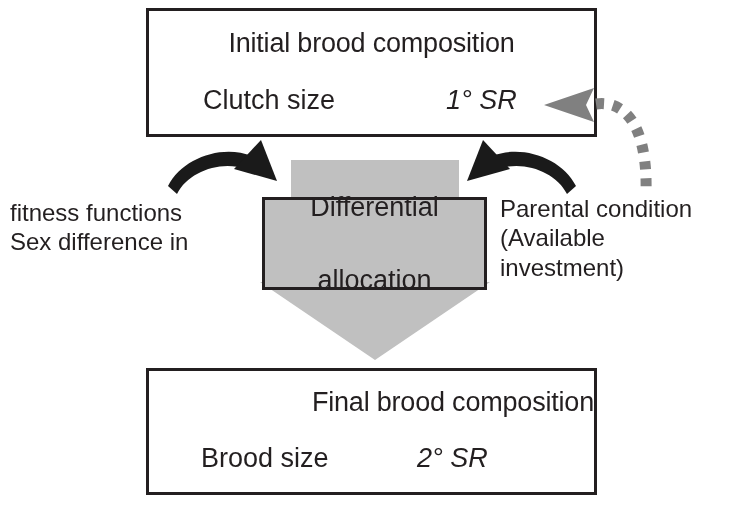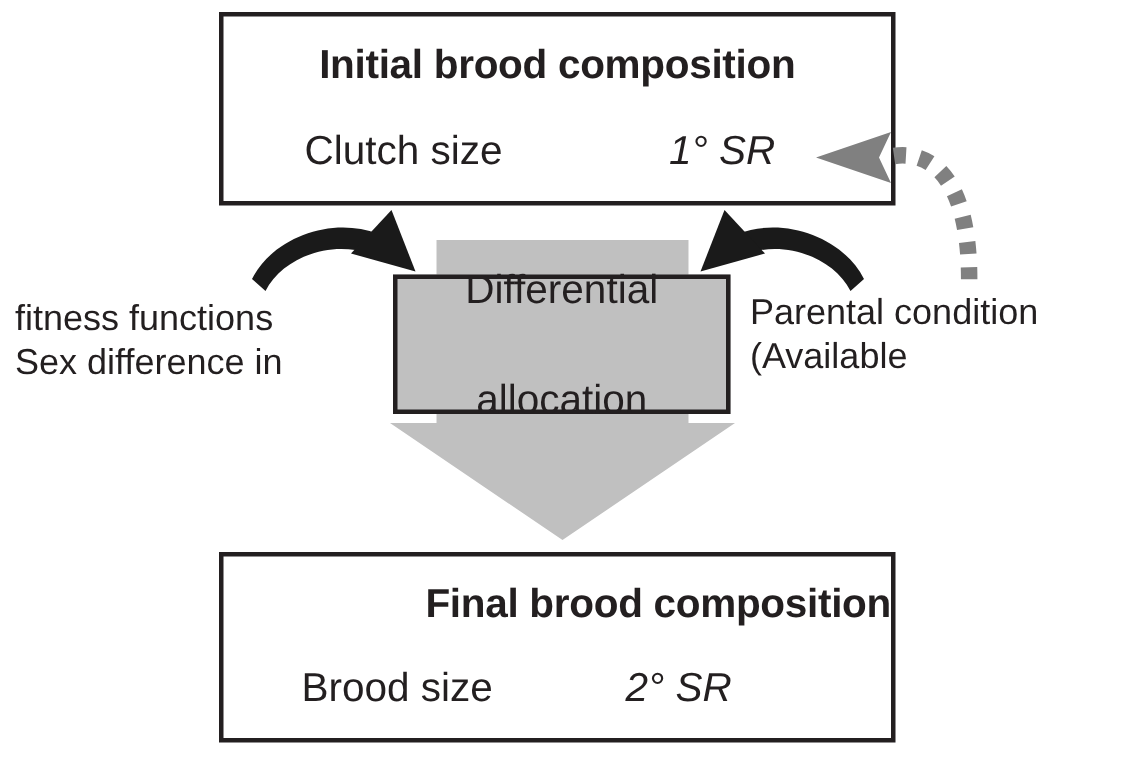--- a/index.html
+++ b/index.html
@@ -25,21 +25,21 @@
     z-index: 4;
   }
 
   #top-box   { left: 146px; top: 8px;   width: 451px; height: 129px; }
   #bottom-box{ left: 146px; top: 368px; width: 451px; height: 127px; }
 
   .box-title {
     position: absolute;
     left: 0; right: 0;
     text-align: center;
-    font-weight: bold;
+    font-weight: normal;
     font-size: 27px;
     color: #231f20;
     letter-spacing: -0.2px;
   }
   #top-box .box-title    { top: 17px; }
   #bottom-box .box-title { top: 16px; text-align: right; }
 
   .box-row {
     position: absolute;
     left: 0; right: 0;
@@ -63,21 +63,21 @@
   }
   #top-box .row-left     { left: 54px; }
   #top-box .row-right    { left: 270px; margin-left: 27px; }
   #bottom-box .row-left  { left: 52px; text-align: center; }
   #bottom-box .row-right { left: 268px; }
 
   
   #alloc-box {
     position: absolute;
     left: 262px;
-    top: 183px;
+    top: 197px;
     width: 225px;
     height: 93px;
     box-sizing: border-box;
     border: 3px solid #231f20;
     background: #c0c0c0;
     z-index: 3;
     display: flex;
     flex-direction: column;
     align-items: center;
     justify-content: center;
@@ -151,20 +151,21 @@
   </div>
 
   <div class="side-caption" id="left-caption">
     <div>fitness functions</div>
     <div>Sex difference in</div>
   </div>
 
   <div class="side-caption" id="right-caption">
     <div>Parental condition</div>
     <div>(Available</div>
+    <div>investment)</div>
   </div>
 
   <svg class="curve-arrow" id="arrow-left-curve" viewBox="0 0 132 74">
     <path d="M 8 48 C 22 20, 62 6, 92 18 L 86 31 C 60 22, 28 34, 17 56 Z" fill="#1a1a1a"></path>
     <path d="M 101 2 L 117 43 L 74 31 Z" fill="#1a1a1a"></path>
   </svg>
 
   <svg class="curve-arrow" id="arrow-right-curve" viewBox="0 0 132 74">
     <path d="M 124 48 C 110 20, 70 6, 40 18 L 46 31 C 72 22, 104 34, 115 56 Z" fill="#1a1a1a"></path>
     <path d="M 31 2 L 15 43 L 58 31 Z" fill="#1a1a1a"></path>

